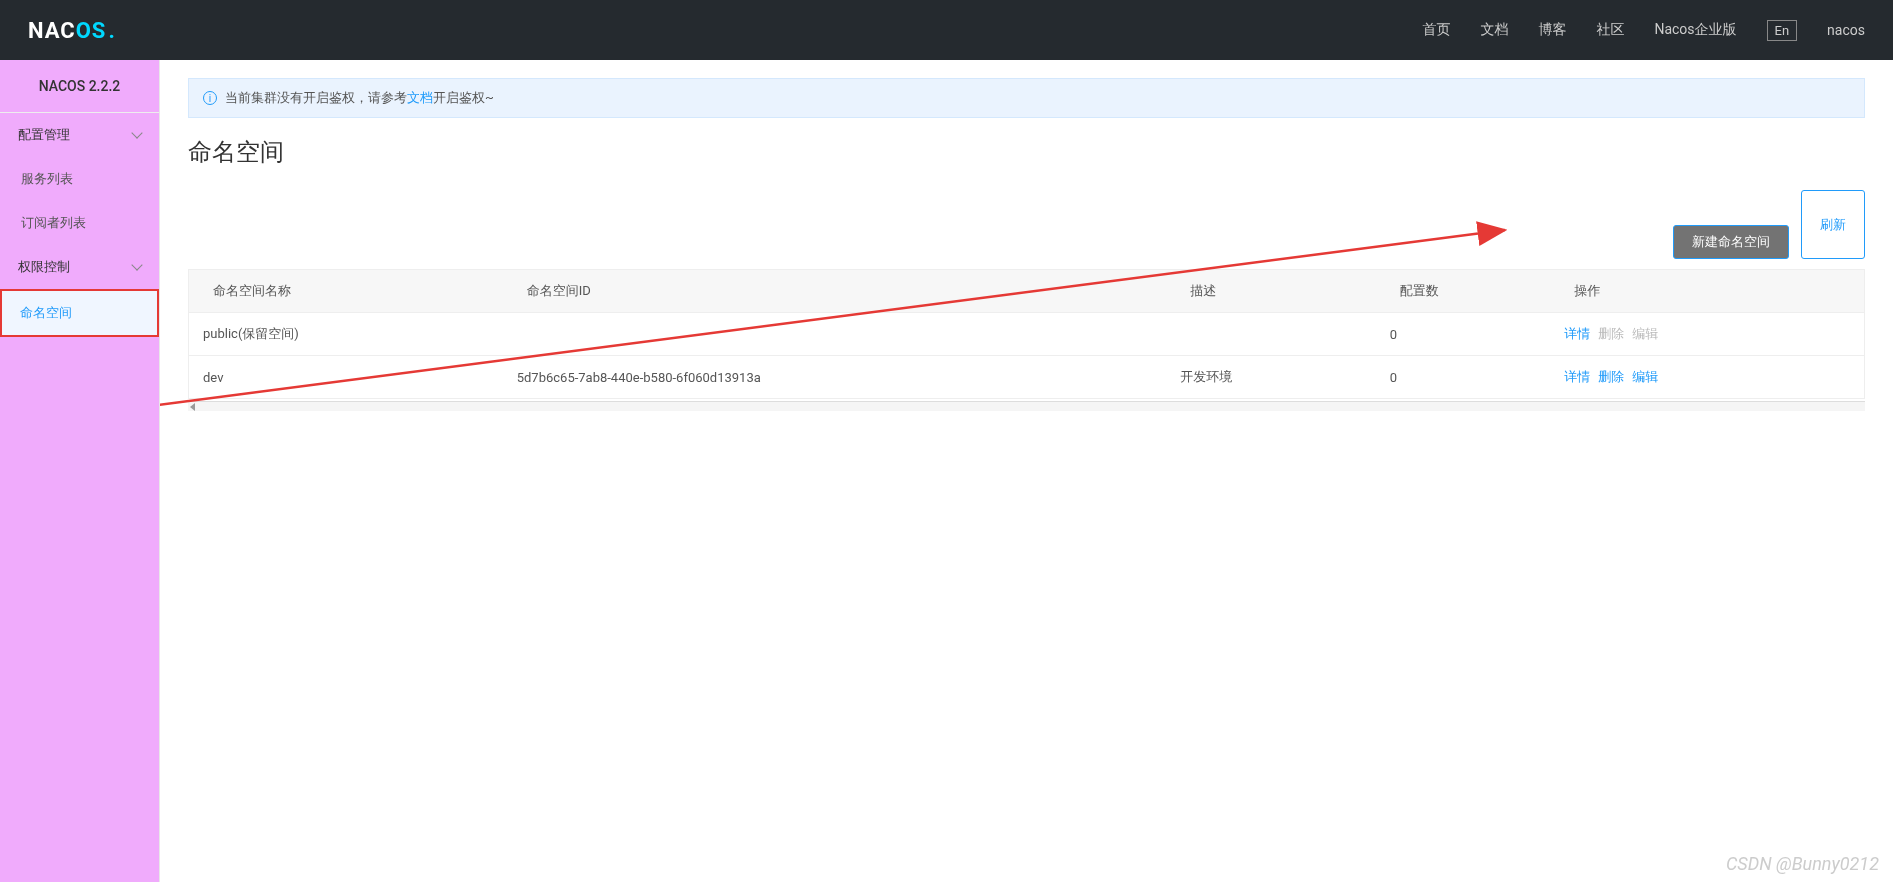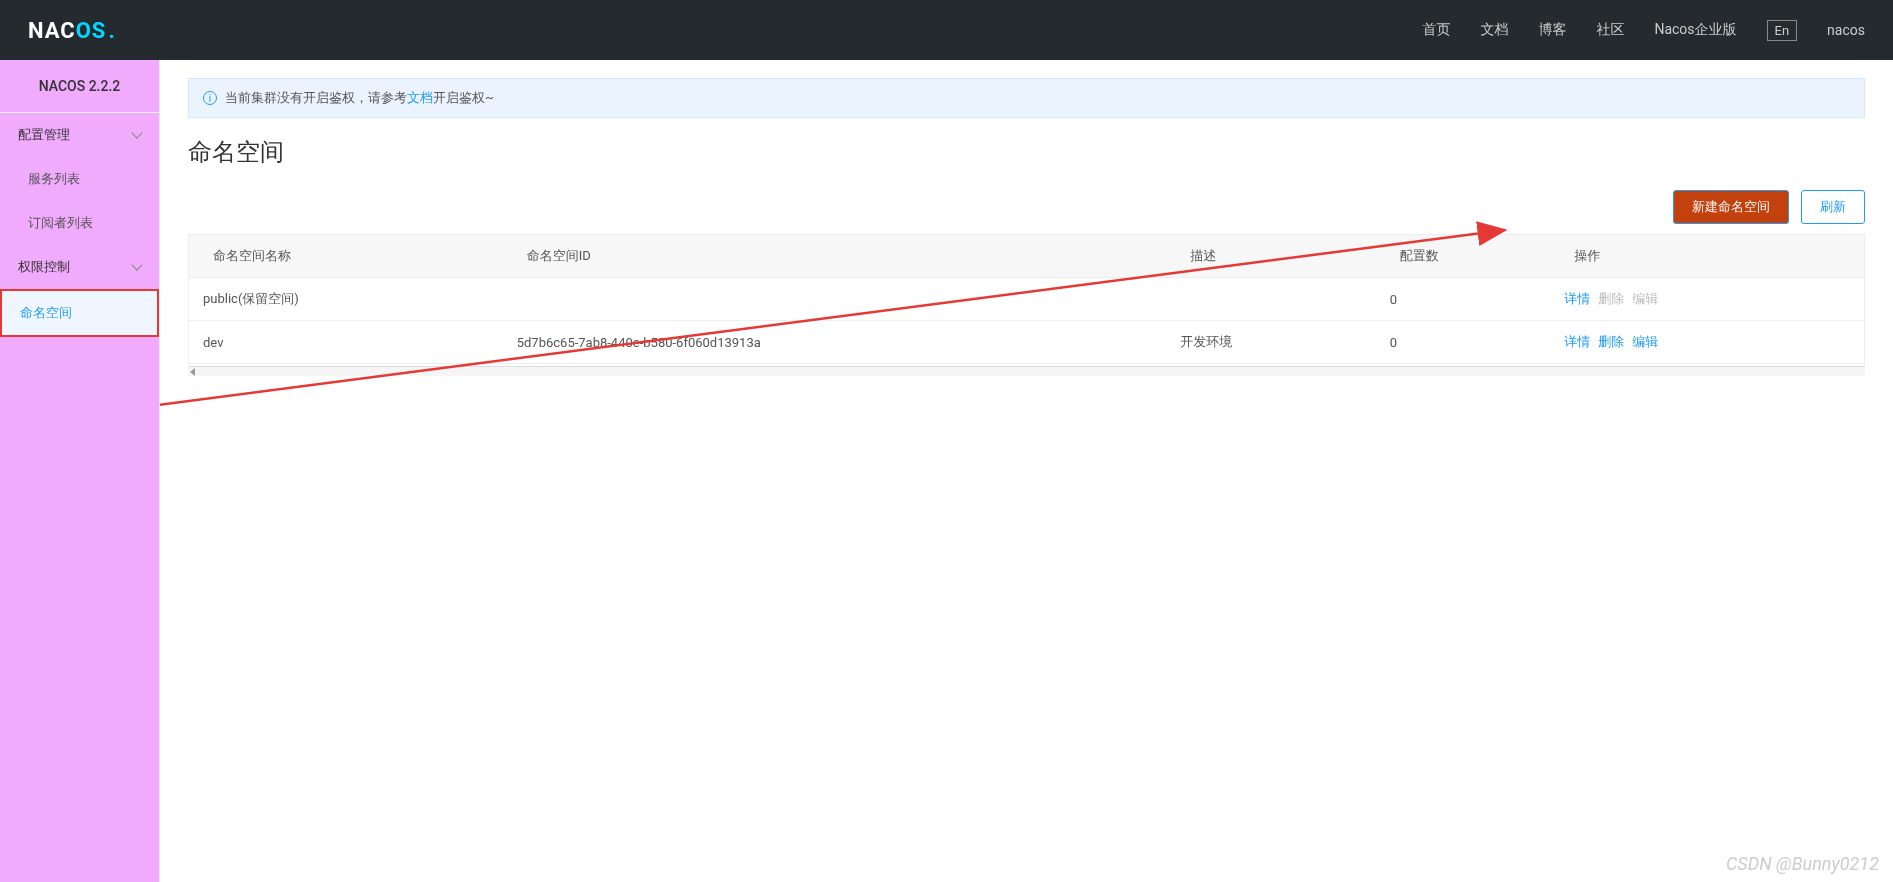--- a/index.html
+++ b/index.html
@@ -13,36 +13,36 @@
     .header-nav { display: flex; align-items: center; gap: 30px; }
     .header-nav-item { color: #ccc; font-size: 14px; cursor: pointer; }
     .lang-box { border: 1px solid #888; color: #ccc; padding: 2px 7px; font-size: 13px; cursor: pointer; }
     
     .layout { display: flex; height: calc(100vh - 60px); }
     
     .sidebar { width: 160px; background: #f0abfc; border-right: 1px solid #e8e8e8; flex-shrink: 0; }
     .sidebar-title { text-align: center; padding: 18px 0; font-size: 14px; color: #333; font-weight: 500; }
     .sidebar-divider { height: 1px; background: #eee; margin: 0; }
     .menu-item { display: flex; align-items: center; justify-content: space-between; padding: 13px 18px; font-size: 13px; color: #333; cursor: pointer; }
-    .menu-item.sub { padding-left: 28px; color: #555; }
+    .menu-item.sub { padding-left: 21px; color: #555; }
     .menu-item.active { background: #F0F6FF; color: #209BFA; border: 2px solid #E53935; }
     .chevron { width: 8px; height: 8px; border-right: 1.5px solid #888; border-bottom: 1.5px solid #888; transform: rotate(45deg); margin-top: -4px; }
     
     .content { flex: 1; padding: 0; overflow: auto; position: relative; }
     .content-inner { padding: 18px 28px 0 28px; }
     
     .alert { background: #EAF3FE; border: 1px solid #D4E8FD; padding: 10px 14px; display: flex; align-items: center; gap: 8px; font-size: 13px; color: #555; margin-bottom: 18px; }
     .alert-icon { width: 14px; height: 14px; border: 1.5px solid #209BFA; border-radius: 50%; display: flex; align-items: center; justify-content: center; color: #209BFA; font-size: 10px; flex-shrink: 0; }
     .alert .link { color: #209BFA; }
     
     .page-title { font-size: 24px; font-weight: 400; color: #333; margin-bottom: 22px; }
     
     .toolbar { display: flex; justify-content: flex-end; gap: 12px; margin-bottom: 10px; }
     .btn { padding: 7px 18px; font-size: 13px; border-radius: 3px; cursor: pointer; border: 1px solid transparent; }
-    .btn-primary { background: #c2410c; color: #fff; border-color: #209BFA; }
+    .btn-primary { background: #737373; color: #fff; border-color: #209BFA; margin-top: 35px; }
     .btn-default { background: #fff; color: #209BFA; border-color: #209BFA; }
     
     .table { width: 100%; border-collapse: collapse; border: 1px solid #eee; }
     .table th { background: #F7F7F7; text-align: left; padding: 12px 24px; font-size: 13px; font-weight: 400; color: #555; border-bottom: 1px solid #eee; }
     .table td { padding: 12px 14px; font-size: 13px; color: #555; border-bottom: 1px solid #eee; }
     .table .action-link { color: #209BFA; cursor: pointer; margin-right: 8px; }
     .table .action-link.disabled { color: #bbb; cursor: default; }
     
     .scroll-indicator { height: 10px; background: #f5f5f5; border-top: 1px solid #ddd; display: flex; align-items: center; padding-left: 2px; margin-top: 2px; }
     .scroll-arrow { width: 0; height: 0; border-top: 4px solid transparent; border-bottom: 4px solid transparent; border-right: 5px solid #999; }

